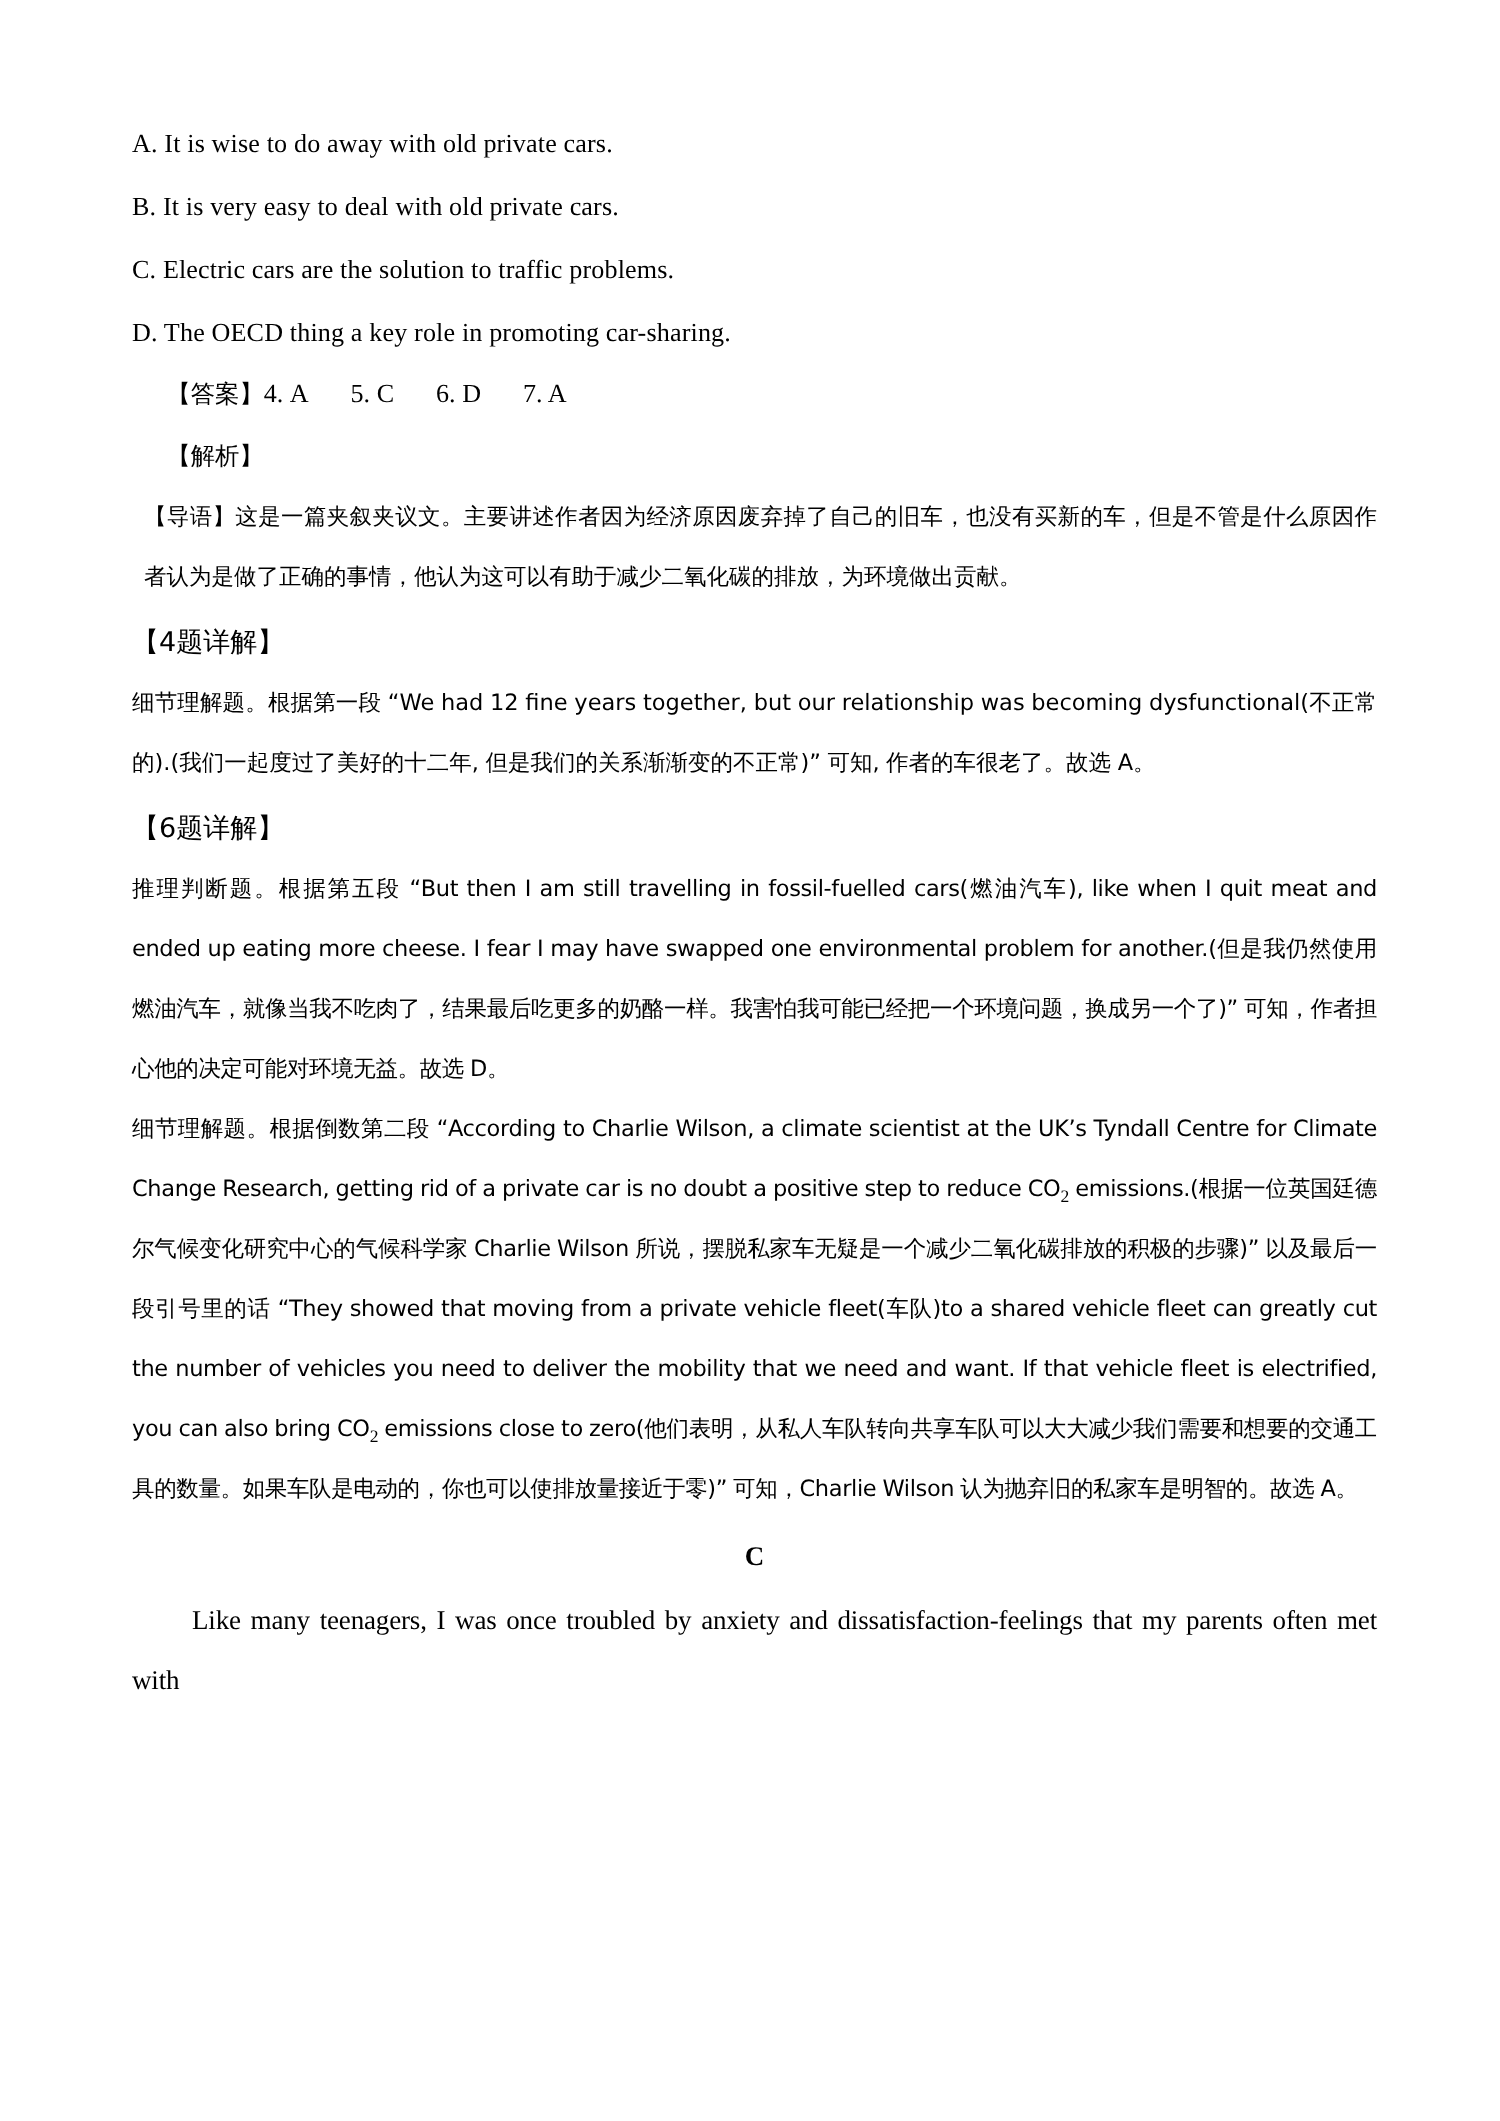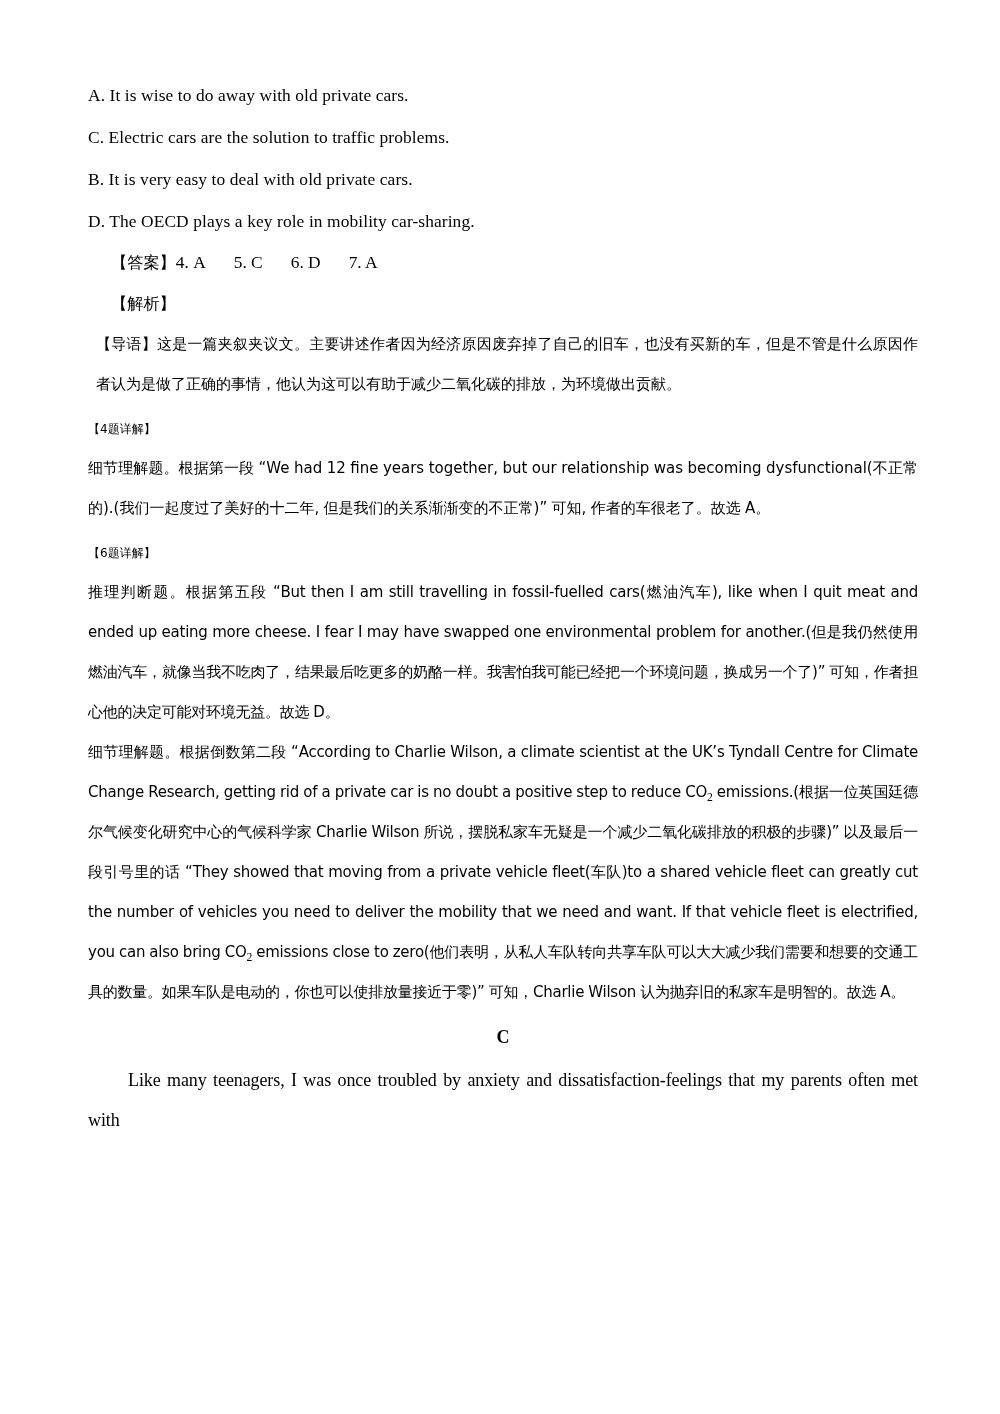--- a/index.html
+++ b/index.html
@@ -43,21 +43,21 @@
     font-size: 17.4px;
     line-height: 40px;
     padding-left: 8px;
     white-space: nowrap;
   }
   .tag-line .cjk { font-family: "DejaVu Sans", "Liberation Sans", sans-serif; font-size: 16.2px; margin-left: 15px; }
   .ans-sp { display: inline-block; width: 28px; }
 
   
   .sec-head {
-    font-size: 12px;
+    font-size: 18px;
     line-height: 38px;
     font-family: "DejaVu Sans", "Liberation Sans", sans-serif;
     margin-top: 6px;
   }
 
   
   .para {
     font-size: 17.2px;
     line-height: 40px;
     text-align: justify;
@@ -92,23 +92,23 @@
 
   sub { font-size: 0.68em; line-height: 0; }
 </style>
 </head>
 <body>
 
 <div class="page">
   <div class="content">
 
     <div class="opt-line">A. It is wise to do away with old private cars.</div>
+    <div class="opt-line">B. It is very easy to deal with old private cars.</div>
     <div class="opt-line">C. Electric cars are the solution to traffic problems.</div>
-    <div class="opt-line">B. It is very easy to deal with old private cars.</div>
-    <div class="opt-line">D. The OECD plays a key role in mobility car-sharing.</div>
+    <div class="opt-line">D. The OECD thing a key role in promoting car-sharing.</div>
 
     <div class="tag-line"><span class="cjk">【答案】</span><span>4. A</span><span class="ans-sp"></span><span>5. C</span><span class="ans-sp"></span><span>6. D</span><span class="ans-sp"></span><span>7. A</span></div>
 
     <div class="tag-line"><span class="cjk">【解析】</span></div>
 
     <div class="para lead"><span class="cjk">【导语】</span><span class="cjk">这是一篇夹叙夹议文。主要讲述作者因为经济原因废弃掉了自己的旧车，也没有买新的车，但是不管是什么原因作者认为是做了正确的事情，他认为这可以有助于减少二氧化碳的排放，为环境做出贡献。</span></div>
 
     <div class="sec-head">【4题详解】</div>
     <div class="para"><span class="cjk">细节理解题。根据第一段 “We had 12 fine years together, but our relationship was becoming dysfunctional(不正常的).(我们一起度过了美好的十二年, 但是我们的关系渐渐变的不正常)” 可知, 作者的车很老了。故选 A。</span></div>
 

